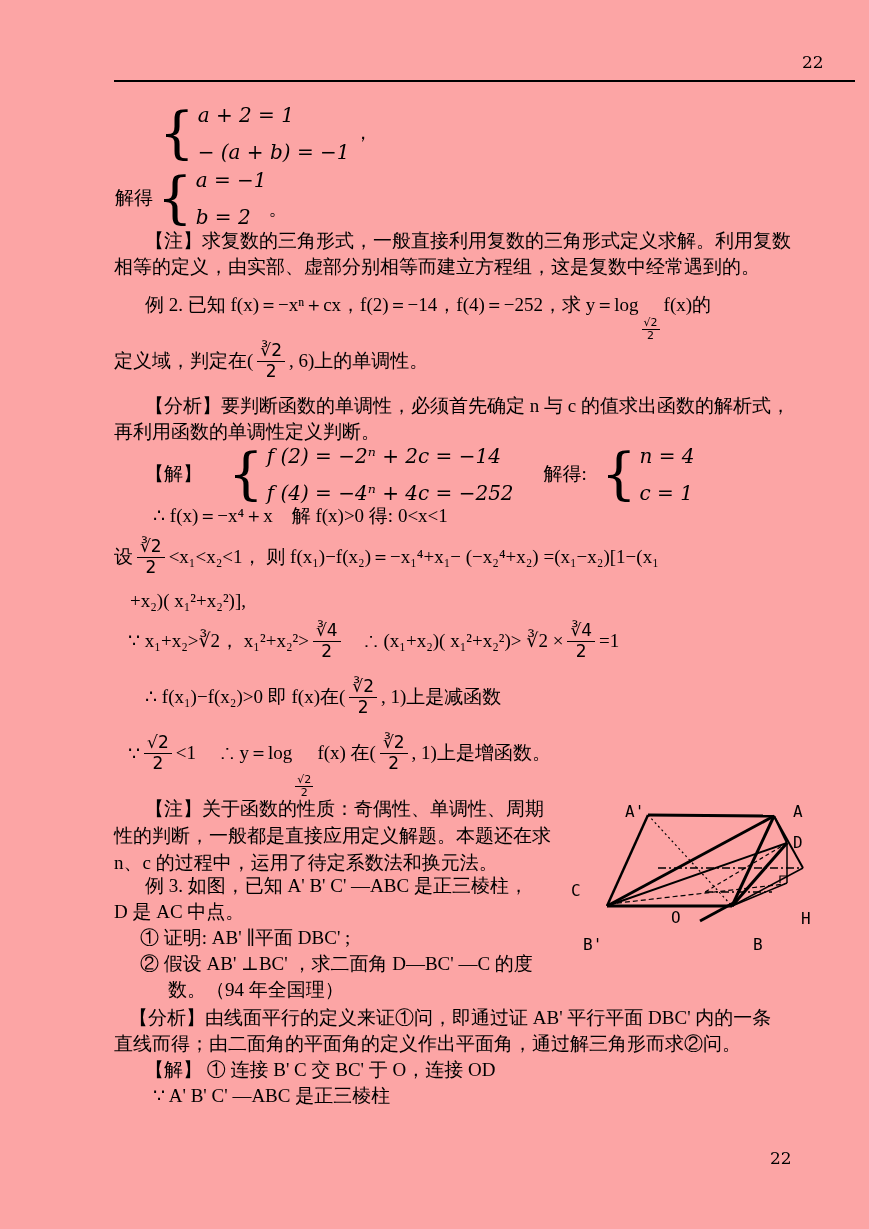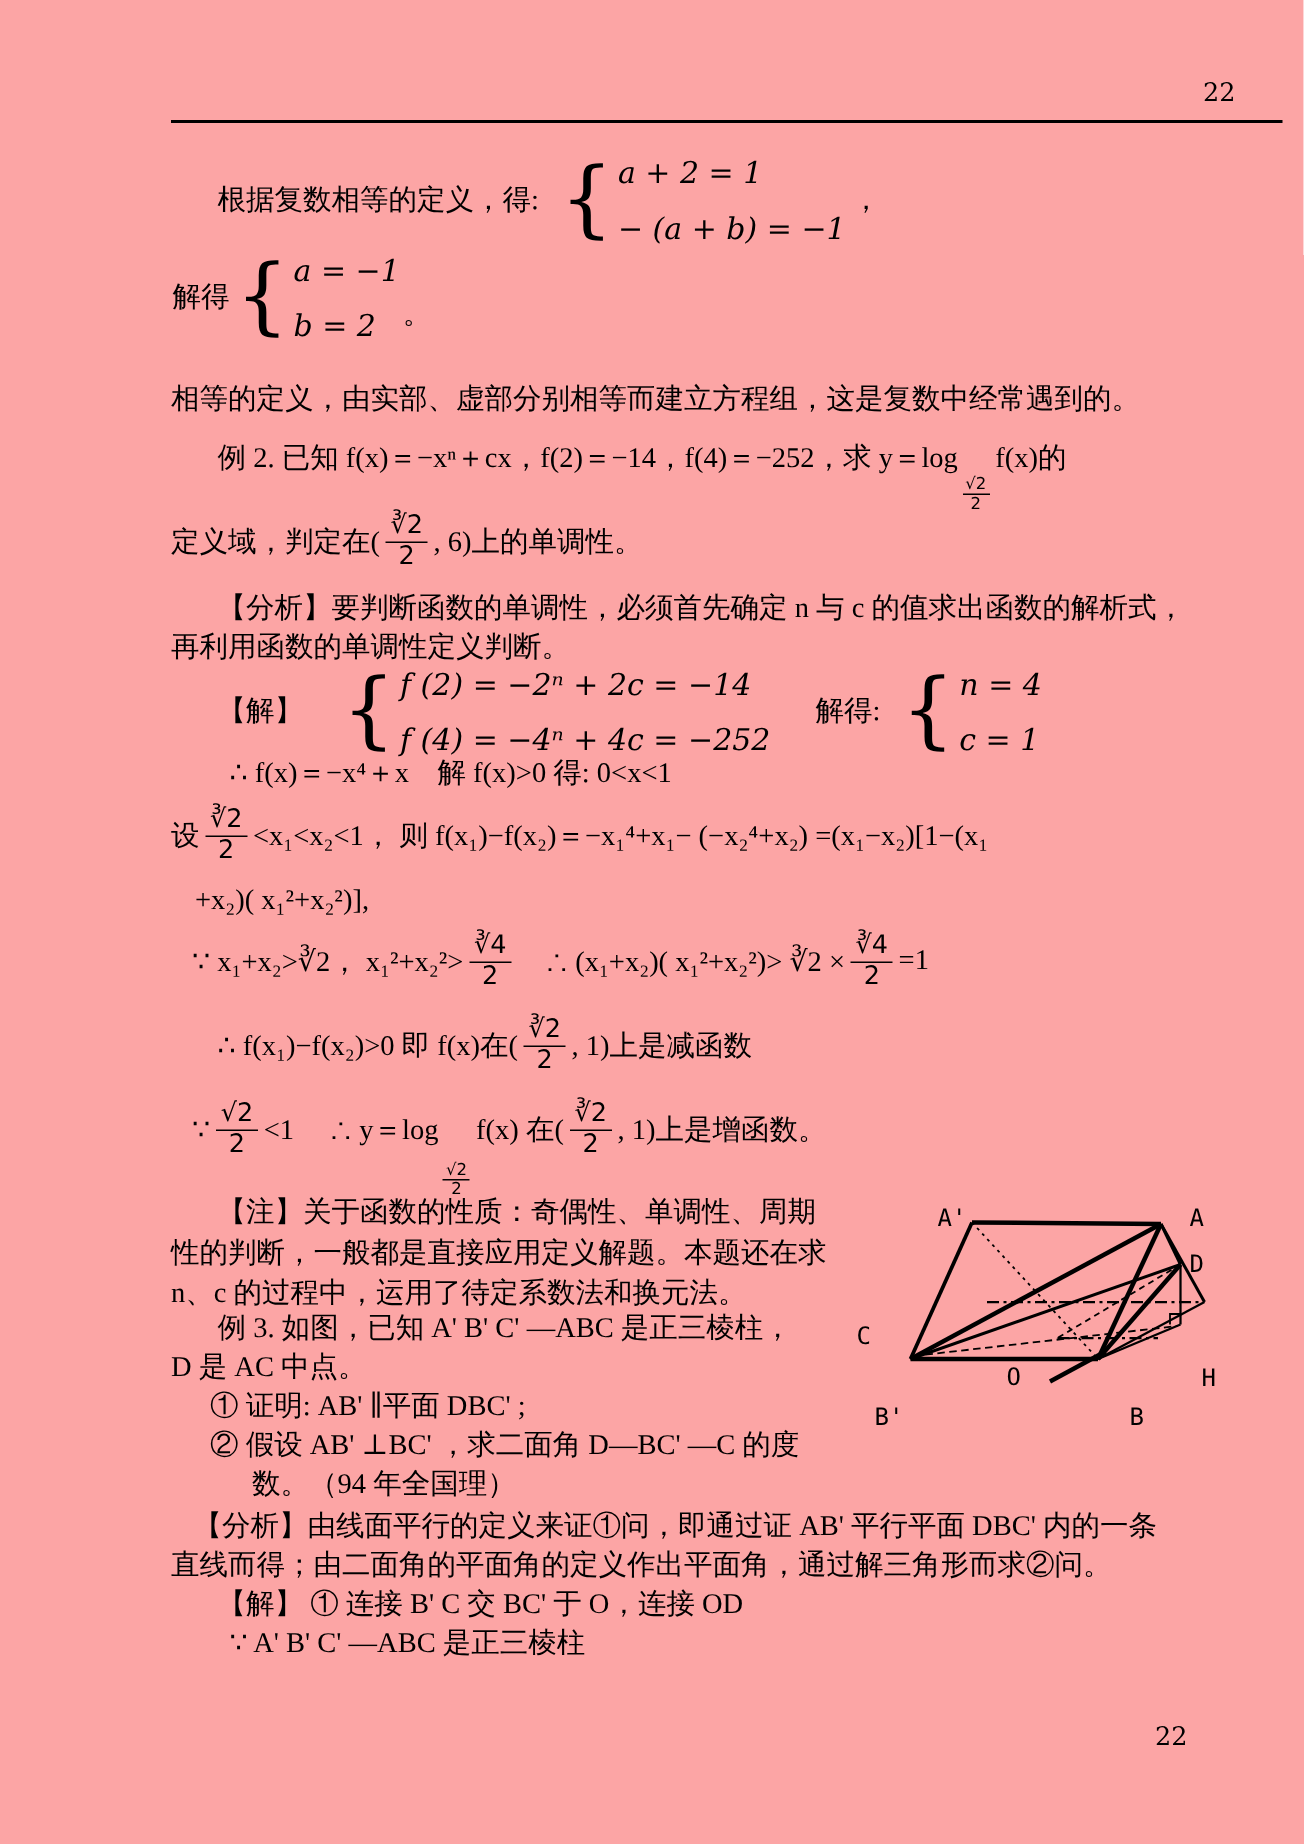--- a/index.html
+++ b/index.html
@@ -31,21 +31,20 @@
 </style>
 </head>
 <body>
 
 <div class="page">
 
   <div class="pagenum" style="top:52px;left:802px;">22</div>
   <div class="rule" style="top:80px;left:114px;width:741px;height:2px;"></div>
 
   <div class="row" style="top:100px;left:145px;height:66px;">
-    <span>根据复数相等的定义，得:</span>
     <span class="sys" style="margin-left:14px;">
       <span class="brace">{</span>
       <span class="col math">
         <span>a + 2 = 1</span>
         <span>− (a + b) = −1</span>
       </span>
     </span>
     <span class="tail-mid">，</span>
   </div>
 
@@ -54,20 +53,21 @@
     <span class="sys" style="margin-left:4px;">
       <span class="brace">{</span>
       <span class="col math">
         <span>a = −1</span>
         <span>b = 2</span>
       </span>
     </span>
     <span class="tail-low" style="margin-bottom:6px;">。</span>
   </div>
 
+  <div class="line" style="top:228px;left:145px;">【注】求复数的三角形式，一般直接利用复数的三角形式定义求解。利用复数</div>
   <div class="line" style="top:254px;left:114px;">相等的定义，由实部、虚部分别相等而建立方程组，这是复数中经常遇到的。</div>
 
   <div class="row" style="top:283px;left:145px;height:44px;">
     <span>例 2.  已知 f(x)＝−xⁿ＋cx，f(2)＝−14，f(4)＝−252，求 y＝log</span>
     <span class="logfrac">
       <span class="num">√2</span>
       <span class="den">2</span>
     </span>
     <span>f(x)的</span>
   </div>

